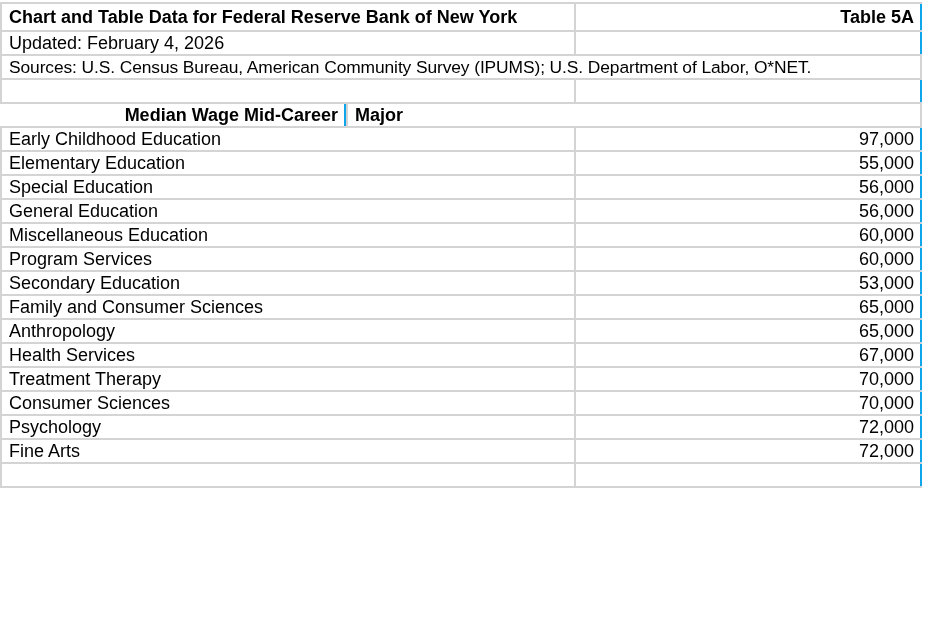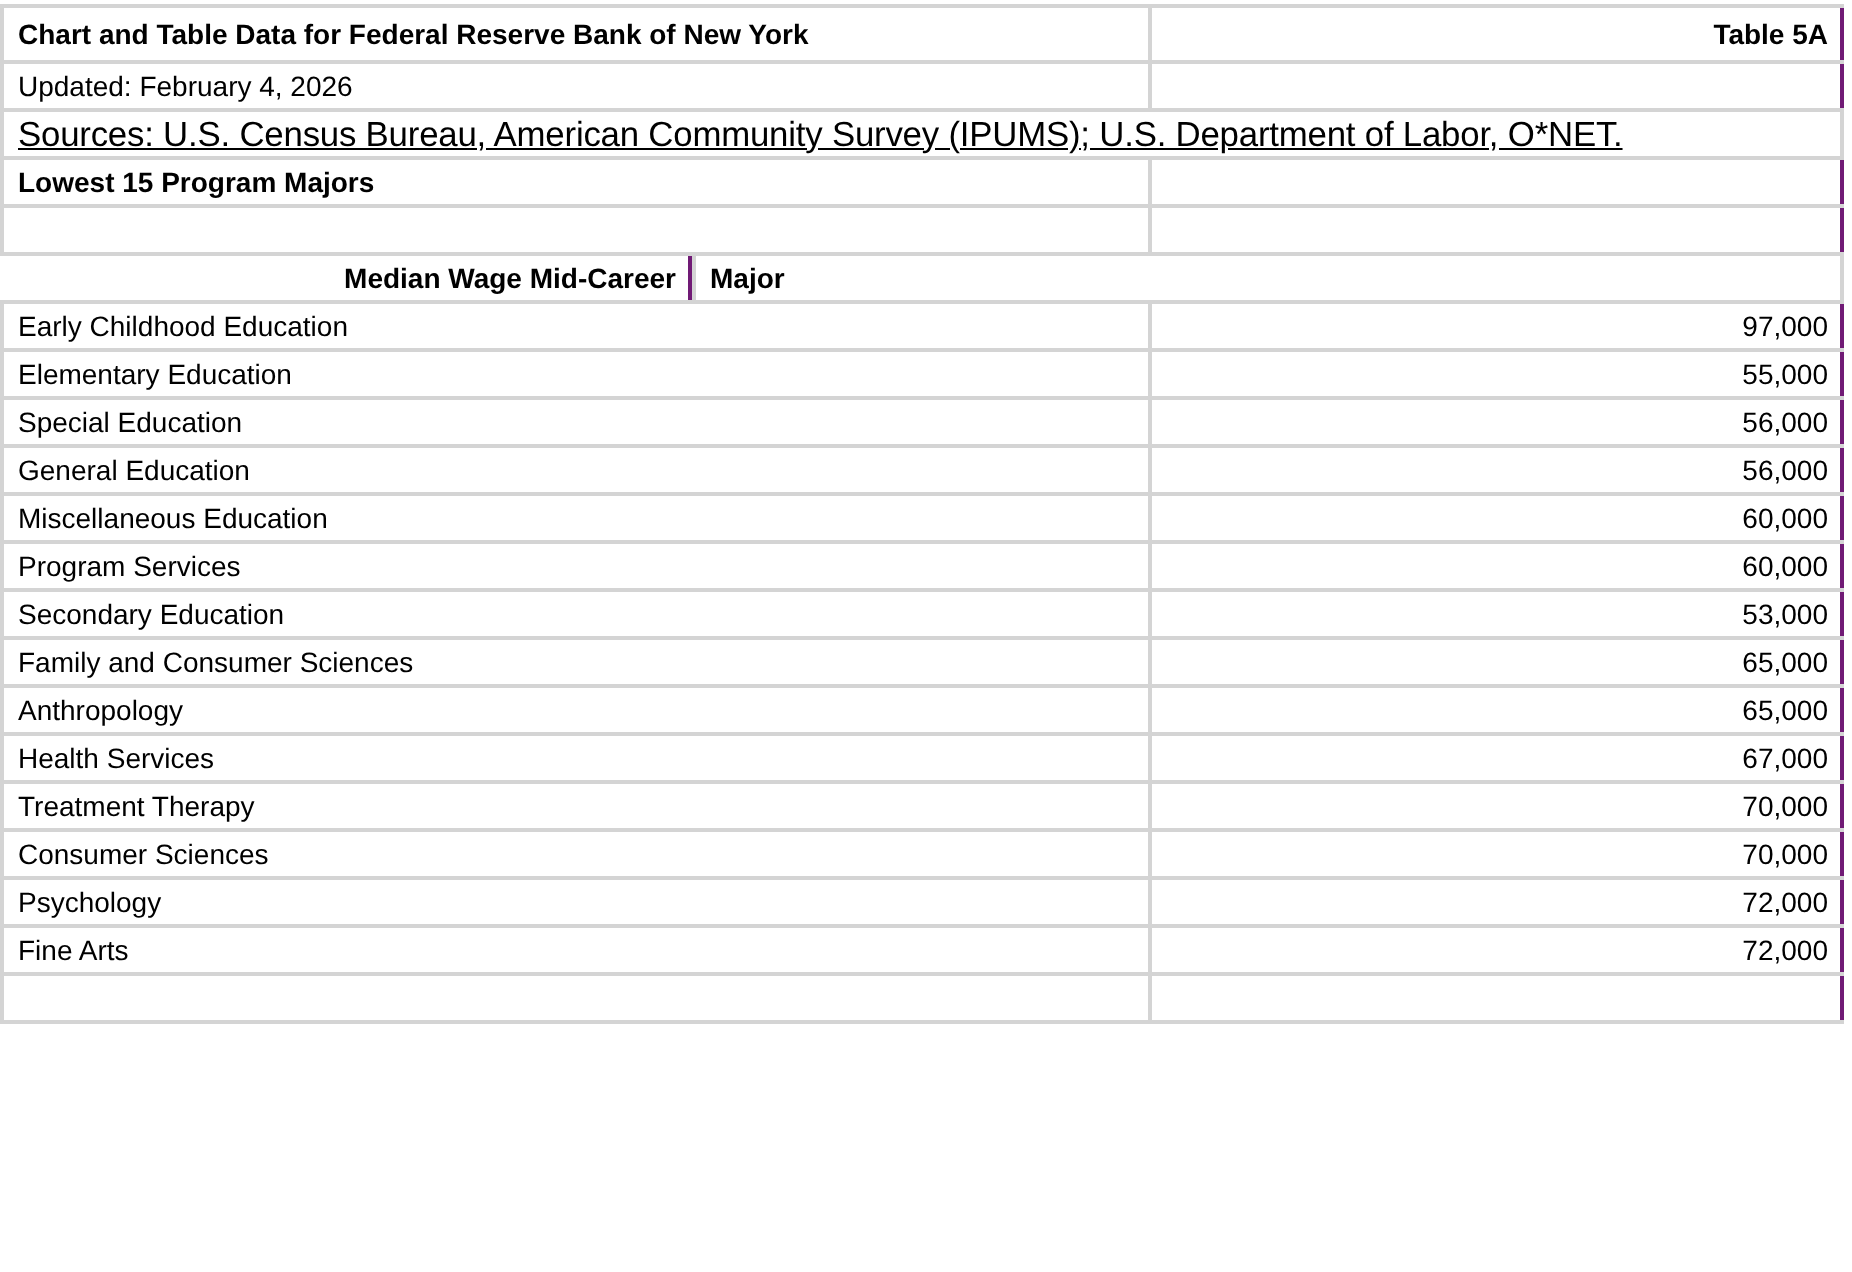--- a/index.html
+++ b/index.html
@@ -2,45 +2,41 @@
 <html><head>
 <meta charset="utf-8">
 <style>
   html, body { margin: 0; padding: 0; background: #ffffff; }
   body { width: 926px; height: 636px; overflow: hidden; position: relative;
          font-family: "Liberation Sans", "DejaVu Sans", sans-serif; color: #000; }
   .sheet { position: absolute; left: 0; top: 2px; }
   .row { display: flex; height: 24px; border-bottom: 2px solid #d4d4d4; box-sizing: border-box; }
   .row:first-child { border-top: 2px solid #d4d4d4; height: 30px; }
   .cell { box-sizing: border-box; height: 100%; display: flex; align-items: center;
-          font-size: 14px; white-space: nowrap; overflow: visible; }
+          font-size: 18px; white-space: nowrap; overflow: visible; }
   .colA { width: 576px; padding-left: 7px; border-left: 2px solid #d4d4d4; border-right: 2px solid #d4d4d4; }
-  .colB { width: 346px; justify-content: flex-end; padding-right: 6px; border-right: 2px solid #701a75; }
+  .colB { width: 346px; justify-content: flex-end; padding-right: 6px; border-right: 2px solid #0ea5e9; }
   .span { width: 922px; padding-left: 7px; border-left: 2px solid #d4d4d4; border-right: 2px solid #d4d4d4; }
   .bold { font-weight: bold; }
-  .sources { font-size: 17.4px; letter-spacing: -0.1px; text-decoration: underline; }
+  .sources { font-size: 17.4px; letter-spacing: -0.1px; }
 </style>
 </head>
 <body>
 
 <div class="sheet">
   <div class="row">
     <div class="cell colA bold">Chart and Table Data for Federal Reserve Bank of New York</div>
     <div class="cell colB bold">Table 5A</div>
   </div>
   <div class="row">
     <div class="cell colA">Updated: February 4, 2026</div>
     <div class="cell colB"></div>
   </div>
   <div class="row">
     <div class="cell span sources">Sources: U.S. Census Bureau, American Community Survey (IPUMS); U.S. Department of Labor, O*NET.</div>
-  </div>
-  <div class="row">
-    <div class="cell colA bold">Lowest 15 Program Majors</div>
-    <div class="cell colB"></div>
   </div>
   <div class="row">
     <div class="cell colA"></div>
     <div class="cell colB"></div>
   </div>
   <div class="row">
     <div class="cell colB bold">Median Wage Mid-Career</div>
     <div class="cell colA bold">Major</div>
   </div>
 

